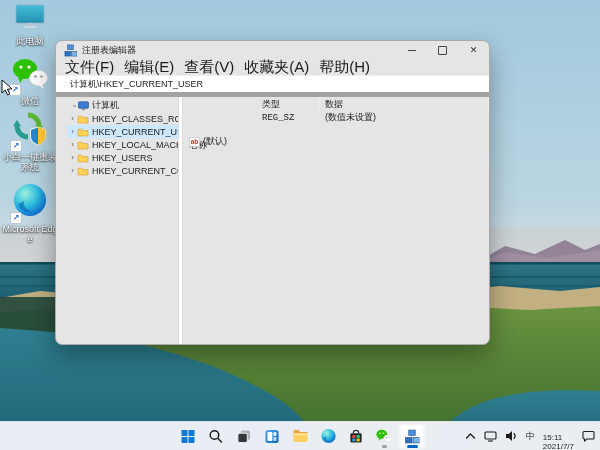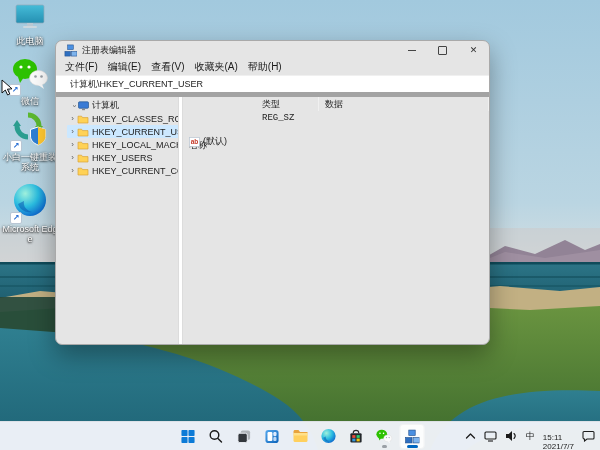--- a/index.html
+++ b/index.html
@@ -36,21 +36,21 @@
   }
   .titlebar{height:18px;display:flex;align-items:center;padding-left:8px;flex:none;}
   .title-text{font-size:9px;color:#1b1b1b;margin-left:5px;}
   .win-controls{margin-left:auto;display:flex;height:100%;}
   .win-btn{width:31px;height:100%;display:flex;align-items:center;justify-content:center;}
   .glyph-min{width:8px;height:1px;background:#444;}
   .glyph-max{width:7px;height:7px;border:1px solid #444;border-radius:1px;}
   .glyph-close{font-size:9px;color:#333;line-height:1;}
 
   .menubar{height:16px;display:flex;align-items:center;padding-left:4px;flex:none;border-bottom:1px solid #f0f0f0;}
-  .menu-item{font-size:10px;color:#1b1b1b;padding:0 5px;}
+  .menu-item{font-size:15px;color:#1b1b1b;padding:0 5px;}
 
   .addressbar{
     height:16px;flex:none;border-bottom:5px solid #a3a3a3;display:flex;align-items:center;
     padding-left:14px;font-size:9px;color:#1b1b1b;background:#fff;
   }
 
   .win-body{flex:1;display:flex;min-height:0;}
   .tree{width:122px;flex:none;padding-top:2px;overflow:hidden;}
   .tree-row{height:13px;display:flex;align-items:center;font-size:9px;color:#1b1b1b;white-space:nowrap;}
   .tree-row.root{padding-left:12px;}
@@ -326,20 +326,21 @@
           <div class="cell col-name">
             <span class="cell-ico">
               <svg width="11" height="10" viewBox="0 0 11 10">
                 <rect x="0.5" y="0.5" width="10" height="9" fill="#fff" stroke="#b9c5d2" stroke-width="0.7"></rect>
                 <text x="5.5" y="7.4" font-size="6.5" font-weight="bold" fill="#c43a2a" text-anchor="middle" font-family="Liberation Sans, sans-serif">ab</text>
               </svg>
             </span>
             <span>(默认)</span>
           </div>
           <div class="cell col-type">REG_SZ</div>
+          <div class="cell col-data">(数值未设置)</div>
         </div>
       </div>
 
     </div>
   </div>
 
   <div class="taskbar">
     <div class="tb-center">
 
       <div class="tb-btn">

